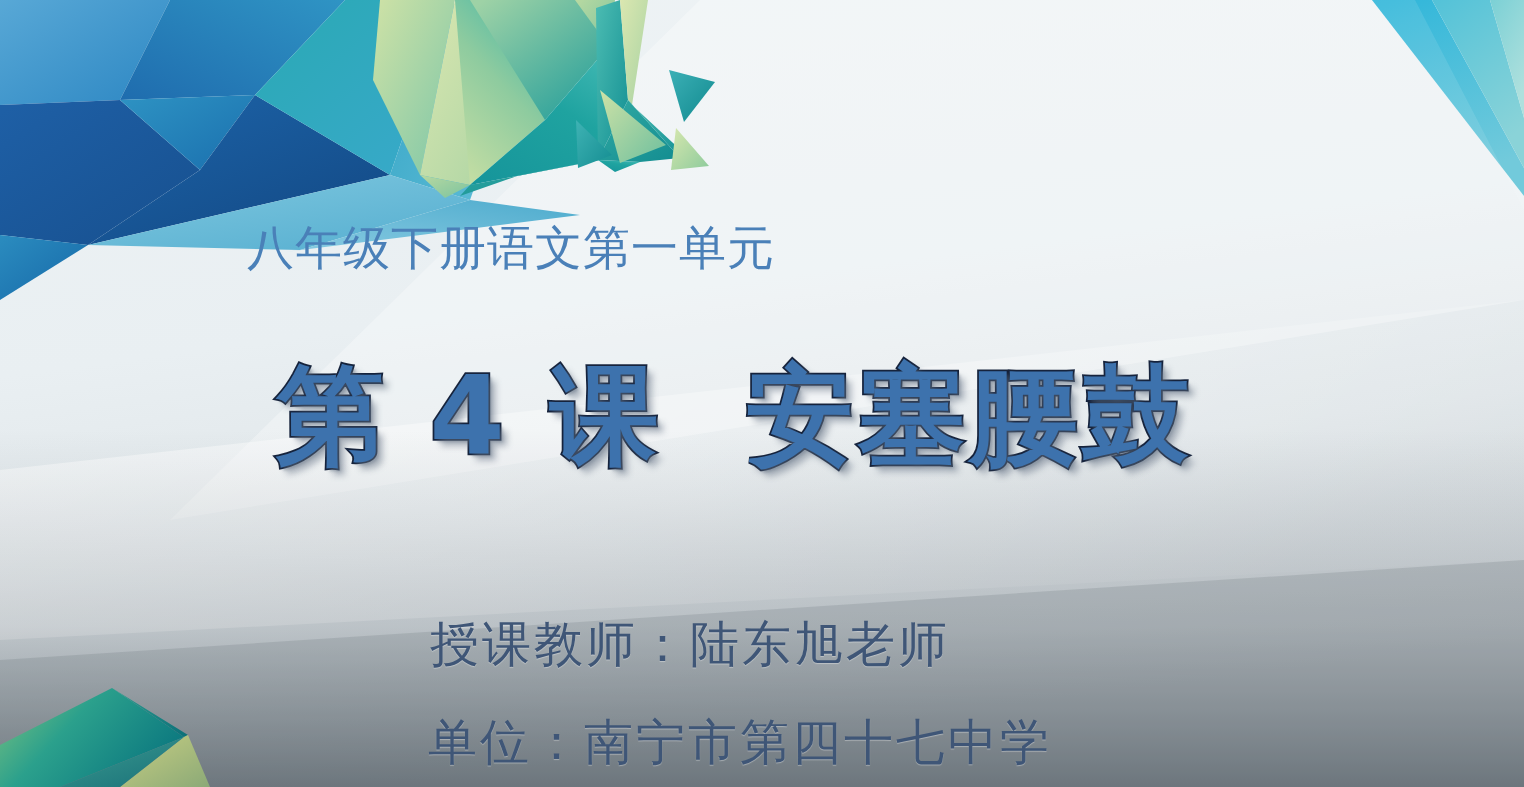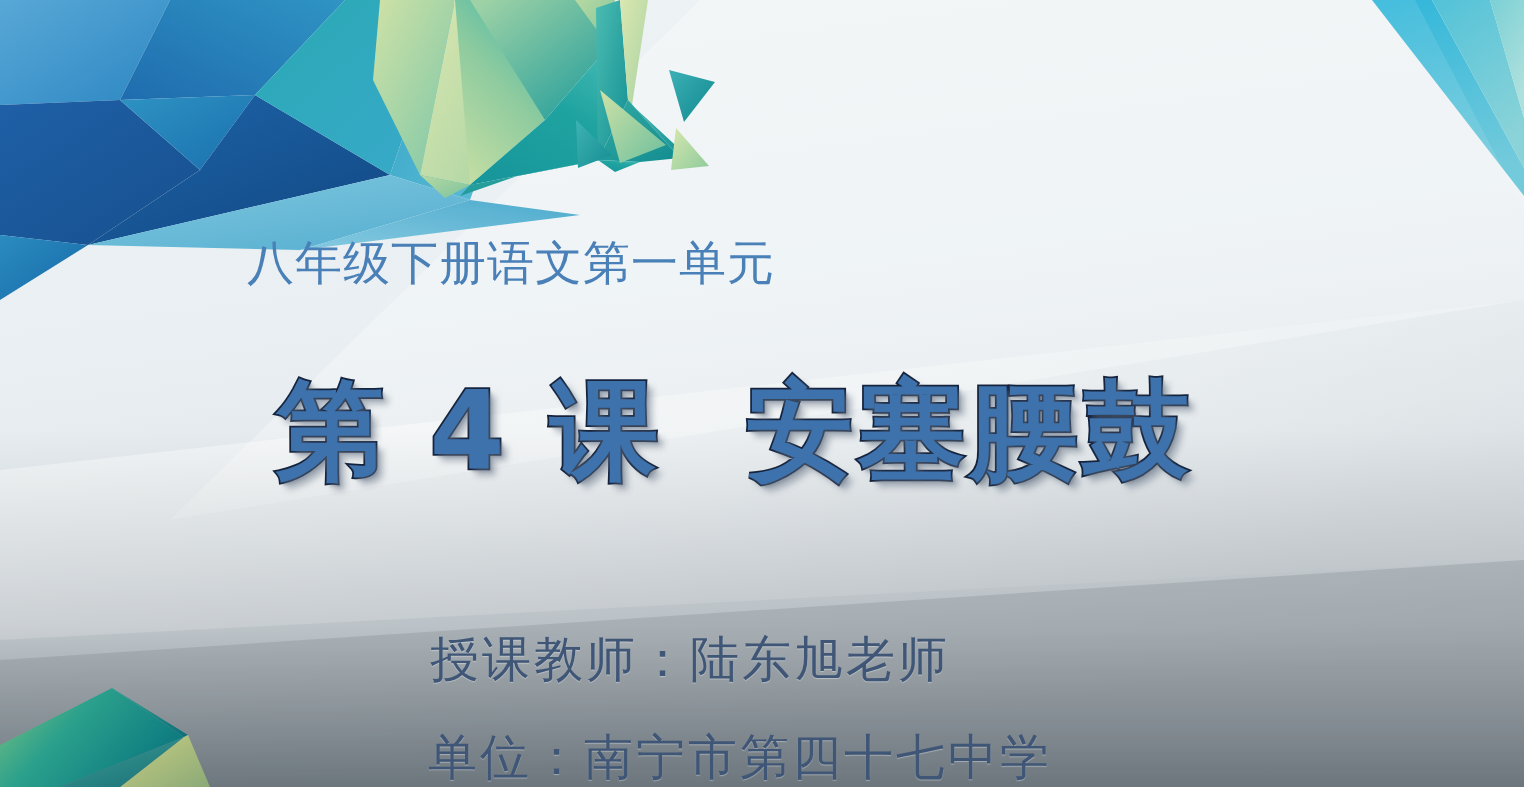--- a/index.html
+++ b/index.html
@@ -21,21 +21,20 @@
     inset: 0;
     width: 1524px;
     height: 787px;
     display: block;
   }
   .text-layer {
     position: absolute;
     inset: 0;
     width: 1524px;
     height: 646px;
-    margin-top: 15px;
   }
 
   
   #course-unit-subtitle {
     position: absolute;
     left: 247px;
     top: 224px;
     font-size: 47px;
     line-height: 1.0;
     letter-spacing: 1px;

